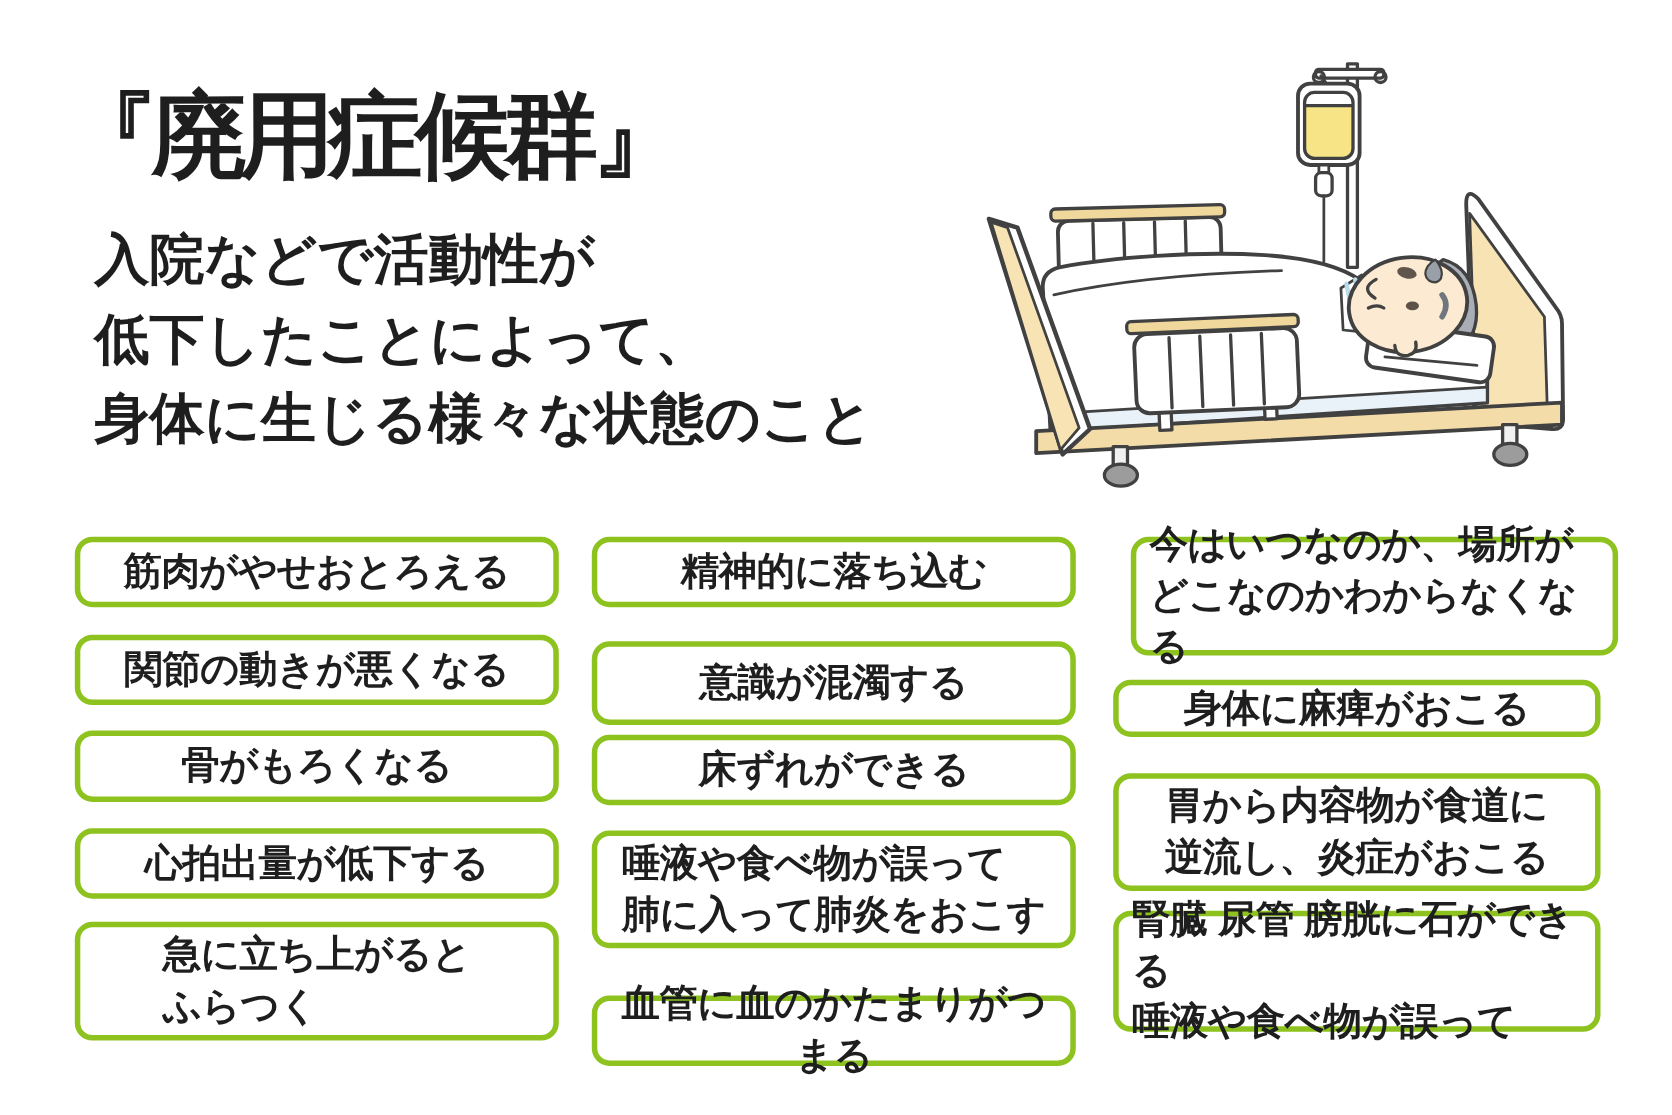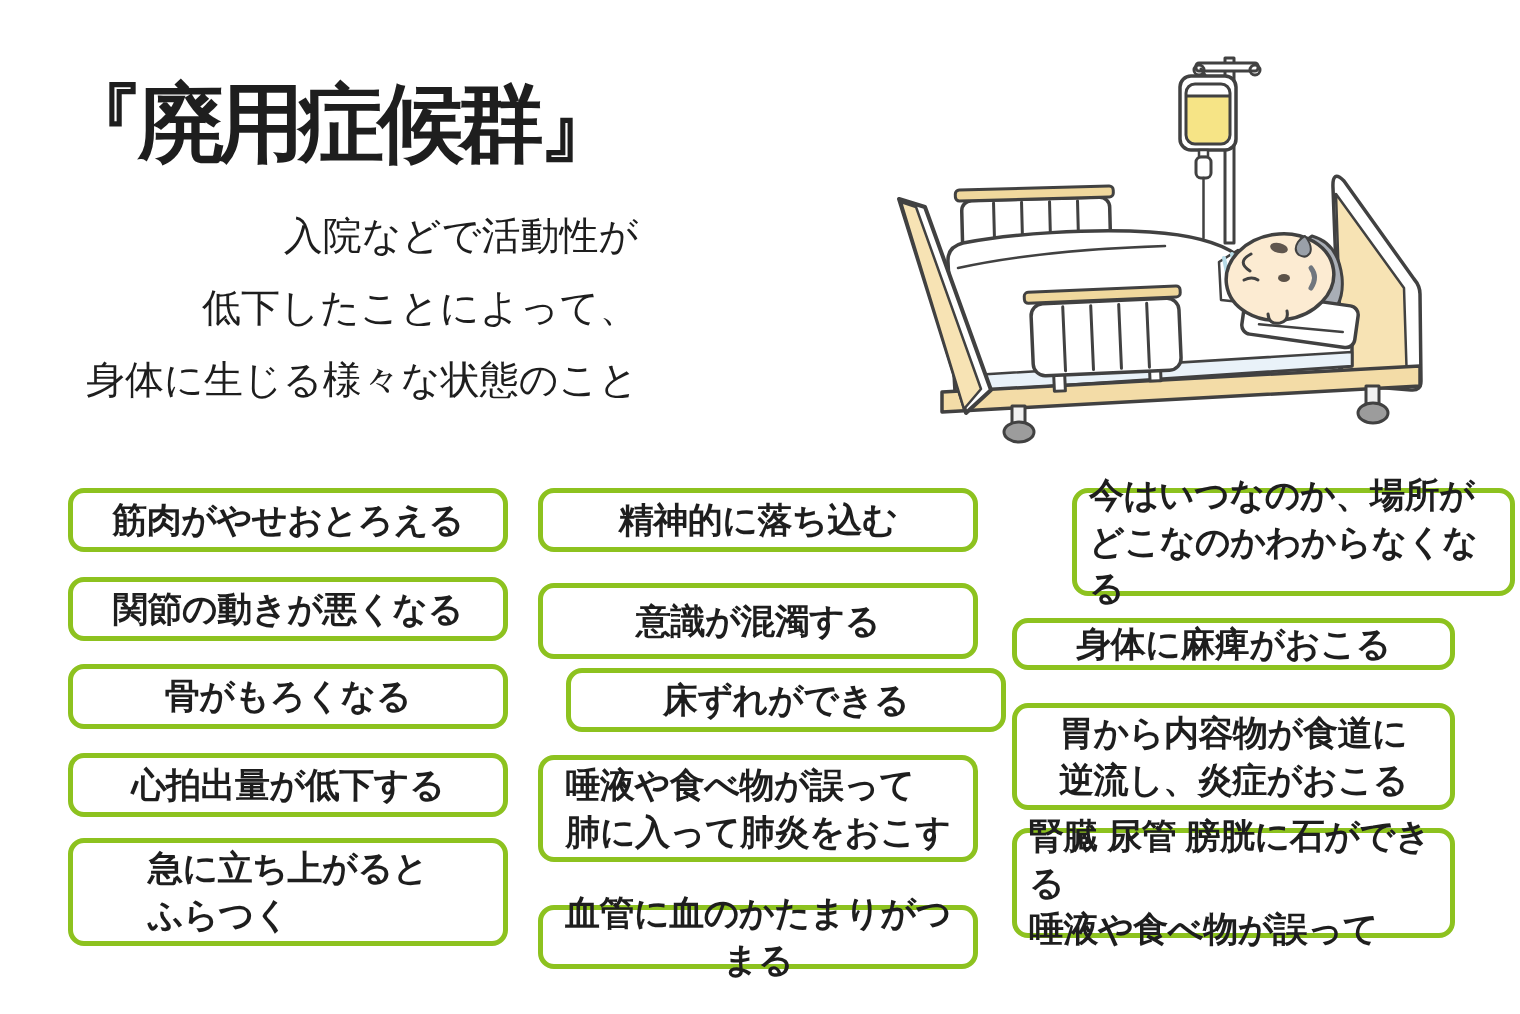--- a/index.html
+++ b/index.html
@@ -32,27 +32,26 @@
     left:58px; top:66px;
     font-size:86px;
     font-weight:900;
     letter-spacing:-6px;
     color:var(--ink);
     white-space:nowrap;
   }
   .page-desc{
     position:absolute;
     left:86px; top:200px;
-    font-size:39px;
-    font-weight:400;
+    font-size:50px;
+    font-weight:700;
     line-height:72px;
     letter-spacing:0px;
     color:var(--ink);
     white-space:pre-line;
-    text-align:right;
   }
   .bed-illustration{
     position:absolute;
     left:880px; top:40px;
     width:590px; height:420px;
   }
   .box{
     position:absolute;
     box-sizing:border-box;
     background:#ffffff;
@@ -75,25 +74,25 @@
   .box.ml .label{ text-align:left; }
   
   .c1r1{left:68px;  top:488px; width:440px; height:64px;}
   .c1r2{left:68px;  top:577px; width:440px; height:64px;}
   .c1r3{left:68px;  top:664px; width:440px; height:65px;}
   .c1r4{left:68px;  top:753px; width:440px; height:64px;}
   .c1r5{left:68px;  top:838px; width:440px; height:108px;}
   
   .c2r1{left:538px; top:488px; width:440px; height:64px;}
   .c2r2{left:538px; top:583px; width:440px; height:76px;}
-  .c2r3{left:538px; top:668px; width:440px; height:64px;margin-left:28px;}
+  .c2r3{left:538px; top:668px; width:440px; height:64px;}
   .c2r4{left:538px; top:755px; width:440px; height:107px;}
   .c2r5{left:538px; top:878px; width:440px; height:64px;margin-top:27px;}
   
-  .c3r1{left:1072px; top:488px; width:443px; height:108px;}
+  .c3r1{left:1028px; top:488px; width:443px; height:108px;}
   .c3r2{left:1012px; top:618px; width:443px; height:52px;}
   .c3r3{left:1012px; top:703px; width:443px; height:107px;}
   .c3r4{left:1012px; top:828px; width:443px; height:110px;}
 </style>
 </head>
 <body>
 
 <div class="canvas">
 
   <div class="page-title">『廃用症候群』</div>

